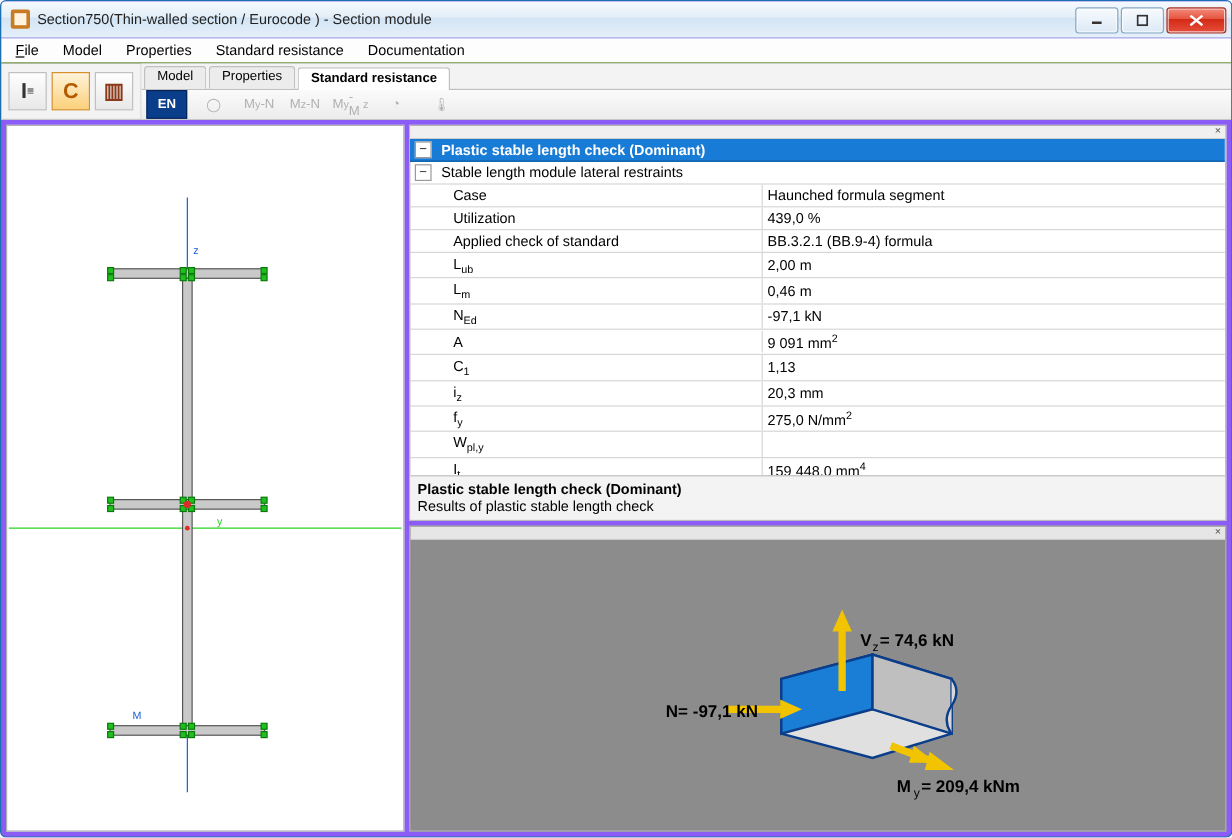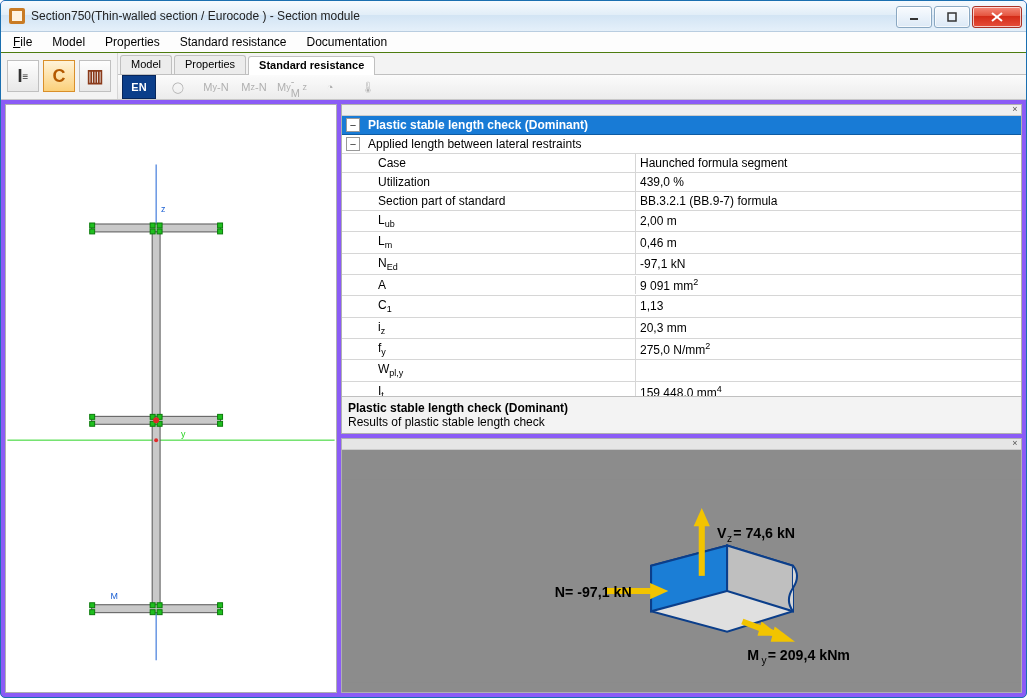--- a/index.html
+++ b/index.html
@@ -374,34 +374,34 @@
         <div class="panel-head">
           <div class="panel-close">×</div>
         </div>
         <div class="panel-scroll">
           <div class="pg-row header">
             <button class="pg-toggle">−</button>
             <div class="pg-cell-label">Plastic stable length check (Dominant)</div>
           </div>
           <div class="pg-row subheader">
             <button class="pg-toggle">−</button>
-            <div class="pg-cell-label">Applied length between lateral restraints</div>
+            <div class="pg-cell-label">Stable length module lateral restraints</div>
           </div>
           <div id="pg-body">
               <div class="pg-row">
                 <div class="pg-cell-label">Case</div>
                 <div class="pg-cell-value">Haunched formula segment</div>
               </div>
               <div class="pg-row">
                 <div class="pg-cell-label">Utilization</div>
                 <div class="pg-cell-value">439,0 %</div>
               </div>
               <div class="pg-row">
-                <div class="pg-cell-label">Section part of standard</div>
-                <div class="pg-cell-value">BB.3.2.1 (BB.9-7) formula</div>
+                <div class="pg-cell-label">Applied check of standard</div>
+                <div class="pg-cell-value">BB.3.2.1 (BB.9-4) formula</div>
               </div>
               <div class="pg-row">
                 <div class="pg-cell-label">L<sub>ub</sub></div>
                 <div class="pg-cell-value">2,00 m</div>
               </div>
               <div class="pg-row">
                 <div class="pg-cell-label">L<sub>m</sub></div>
                 <div class="pg-cell-value">0,46 m</div>
               </div>
               <div class="pg-row">

